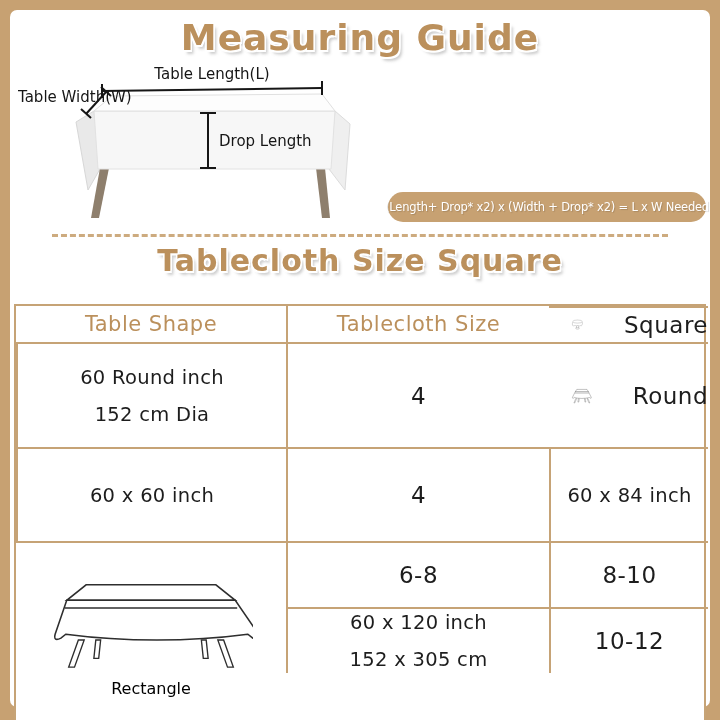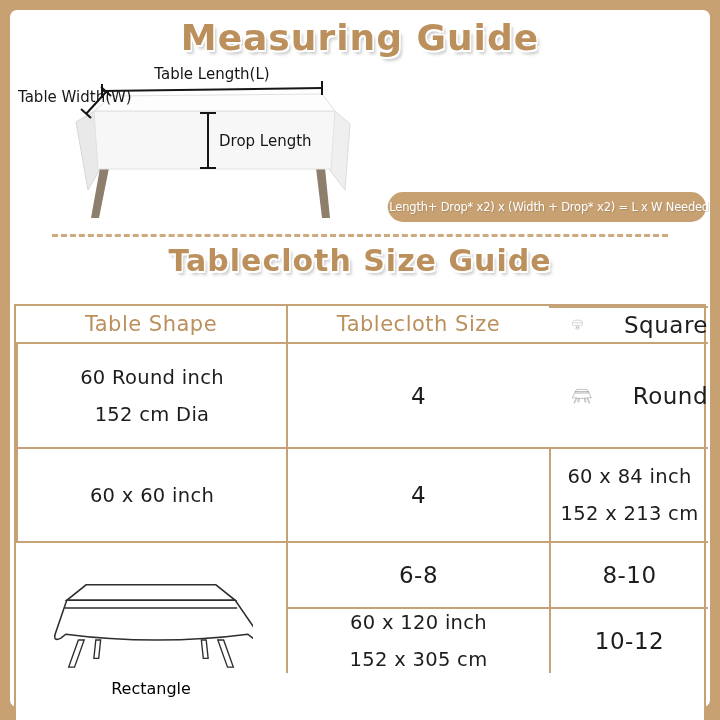--- a/index.html
+++ b/index.html
@@ -97,21 +97,21 @@
       <line x1="182" y1="104" x2="198" y2="104"></line>
     </g>
     <text x="201" y="82" font-size="15" text-anchor="start">Drop Length</text>
   </svg>
 
 
   <div class="pill">(Length+ Drop* x2) x (Width + Drop* x2) = L x W Needed</div>
 
   <div class="dashes"></div>
 
-  <div class="subtitle">Tablecloth Size Guide</div>
+  <div class="subtitle">Tablecloth Size Square</div>
 
   <div class="sizetable">
     <div class="cell th col1 row1">Table Shape</div>
     <div class="cell th row1">Tablecloth Size</div>
 
     <div class="cell col1 shape">
       <svg class="icon-svg" width="104" height="94" viewBox="0 0 110 100">
         <ellipse cx="55" cy="78" rx="15" ry="8" fill="#fff" stroke="#2e2e2e" stroke-width="1.6"></ellipse>
         <polygon points="49,52 61,52 66,74 44,74" fill="#fff" stroke="#2e2e2e" stroke-width="1.6"></polygon>
         <path d="M15,22 Q9,44 13,53 q8,7 14,1 q7,6 13,0 q7,6 13,1 q7,5 13,0 q7,6 13,0 q8,6 12,-2 Q101,44 95,22" fill="#fff" stroke="#2e2e2e" stroke-width="1.6"></path>
@@ -149,21 +149,20 @@
         <polygon points="157,63 162,63 164,82 159,82" fill="#fff" stroke="#2e2e2e" stroke-width="1.4"></polygon>
         <polygon points="174,63 180,63 190,91 184,91" fill="#fff" stroke="#2e2e2e" stroke-width="1.4"></polygon>
         <path d="M38,6 L172,6 L192,22 L18,22 Z" fill="#fff" stroke="#2e2e2e" stroke-width="1.6"></path>
         <path d="M18,22 L6,57 q-2,8 6,4 l5,-4 q45,6 94,6 q49,0 94,-6 l5,4 q8,4 6,-4 L192,22 Z" fill="#fff" stroke="#2e2e2e" stroke-width="1.6"></path>
         <line x1="16" y1="30" x2="194" y2="30" stroke="#2e2e2e" stroke-width="1.4"></line>
       </svg>
       <span class="lbl">Rectangle</span>
     </div>
     <div class="cell sizecell">
       <span>60 x 84 inch</span>
-      <span>152 x 213 cm</span>
     </div>
     <div class="cell seats">6-8</div>
 
     <div class="cell seats">8-10</div>
 
     <div class="cell sizecell">
       <span>60 x 120 inch</span>
       <span>152 x 305 cm</span>
     </div>
     <div class="cell seats">10-12</div>

